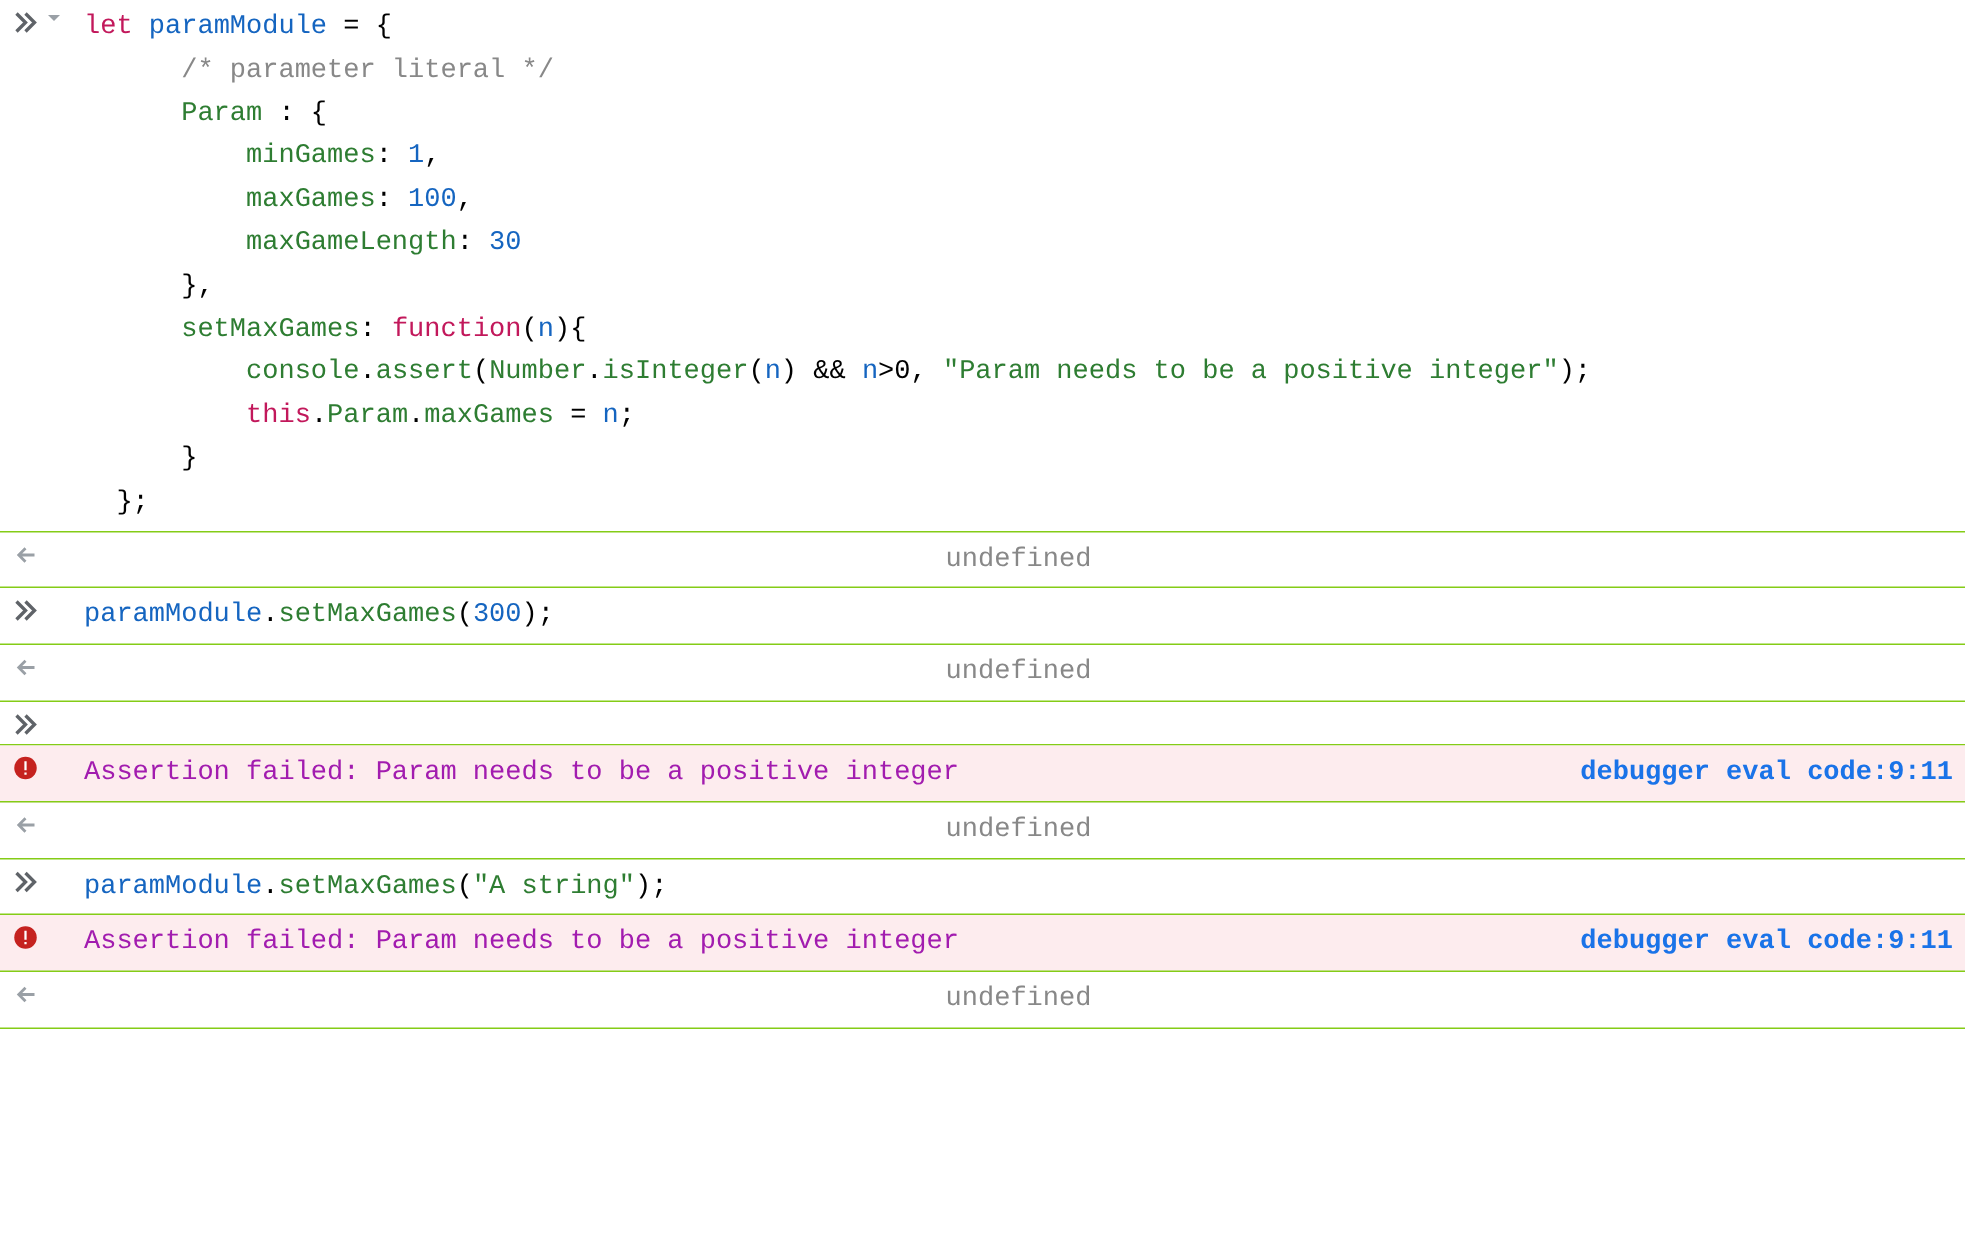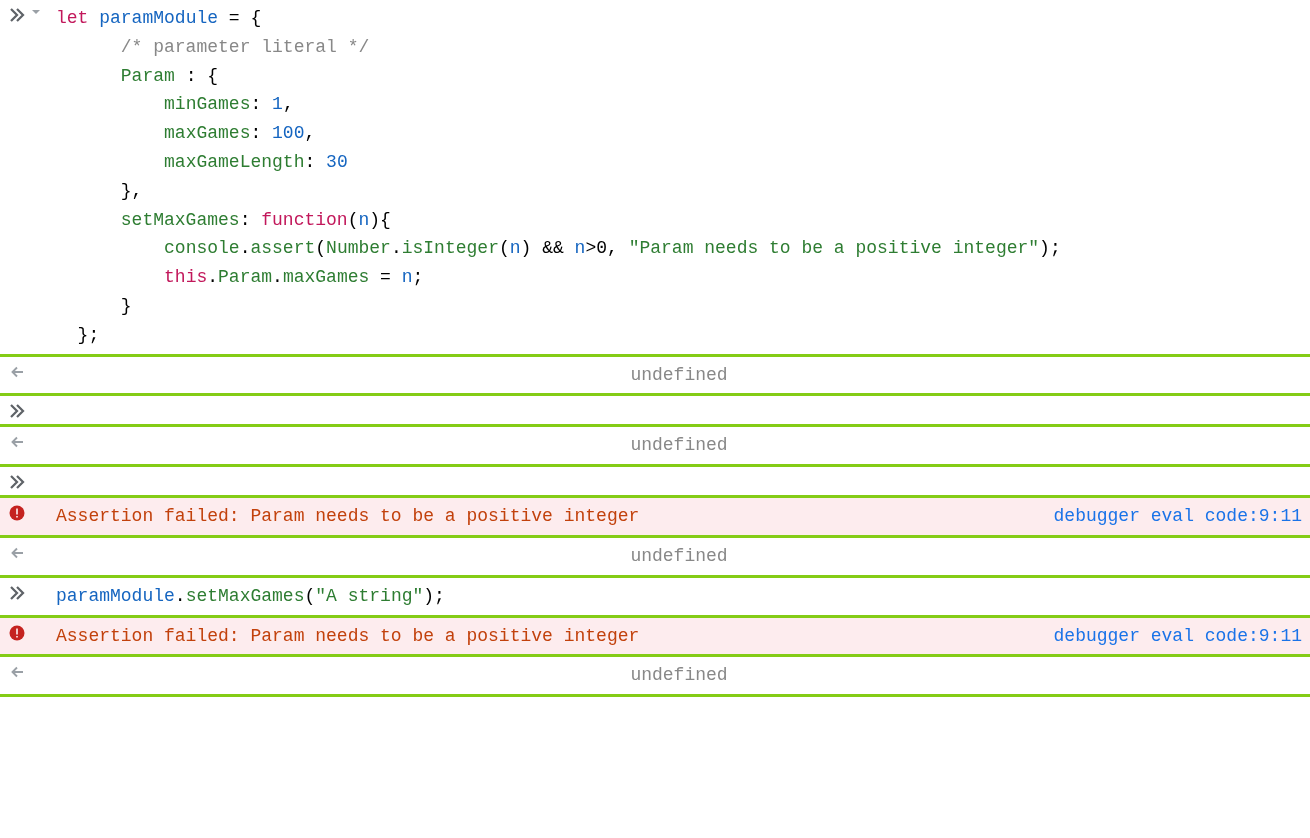--- a/index.html
+++ b/index.html
@@ -10,21 +10,21 @@
     font-size: 18px;
     line-height: 1.6;
     background: #fff;
     color: #000;
   }
   .console { width: 100%; }
   .row {
     display: flex;
     align-items: flex-start;
     padding: 4px 8px;
-    border-bottom: 3px solid #84cc16;
+    border-bottom: 1px solid #84cc16;
   }
   .row:first-child { border-top: none; }
   .gutter {
     flex: 0 0 48px;
     display: flex;
     align-items: flex-start;
     gap: 4px;
     padding-top: 2px;
   }
   .prompt-icon svg, .return-icon svg, .error-icon svg {
@@ -35,27 +35,28 @@
   .error-icon  { color: #c5221f; }
   .expand-icon { color: #9aa0a6; display:flex; align-items:center; }
   .content {
     flex: 1 1 auto;
     white-space: pre-wrap;
     word-break: break-word;
   }
   .row.error {
     background: #fdecee;
   }
-  .row.error .content { color: #c2410c; }
+  .row.error .content { color: #a21caf; }
   .source-link {
     color: #1a73e8;
     margin-left: auto;
     padding-left: 16px;
     white-space: nowrap;
     cursor: pointer;
+    font-weight: bold;
   }
   .source-link .loc { color: #1a73e8; }
   .muted { color: #888; text-align: center; }
 
   
   .tok-keyword  { color: #c2185b; }  
   .tok-var      { color: #1565c0; }  
   .tok-prop     { color: #2e7d32; }  
   .tok-punct    { color: #000; }
   .tok-num      { color: #1565c0; }
@@ -109,20 +110,21 @@
   </div>
 
   <div class="row">
     <div class="gutter">
       <span class="prompt-icon">
         <svg width="18" height="18" viewBox="0 0 24 24" fill="none" stroke="currentColor" stroke-width="3">
             <path d="M4 4l8 8-8 8M12 4l8 8-8 8"></path>
           </svg>
       </span>
     </div>
+    <div class="content"><span class="tok-var">paramModule</span><span class="tok-punct">.</span><span class="tok-prop">setMaxGames</span><span class="tok-punct">(</span><span class="tok-num">300</span><span class="tok-punct">);</span></div>
   </div>
 
   <div class="row">
     <div class="gutter">
       <span class="return-icon">
         <svg width="18" height="18" viewBox="0 0 24 24" fill="none" stroke="currentColor" stroke-width="2.5">
             <path d="M20 12H6M12 6l-6 6 6 6"></path>
           </svg>
       </span>
     </div>

